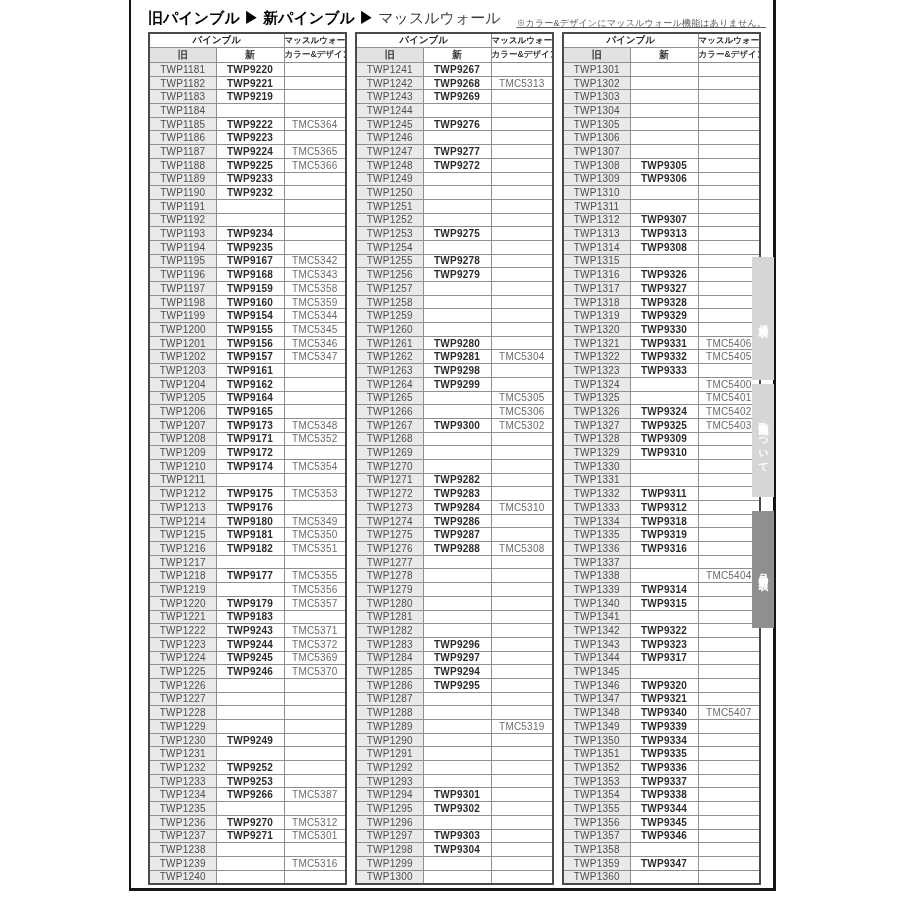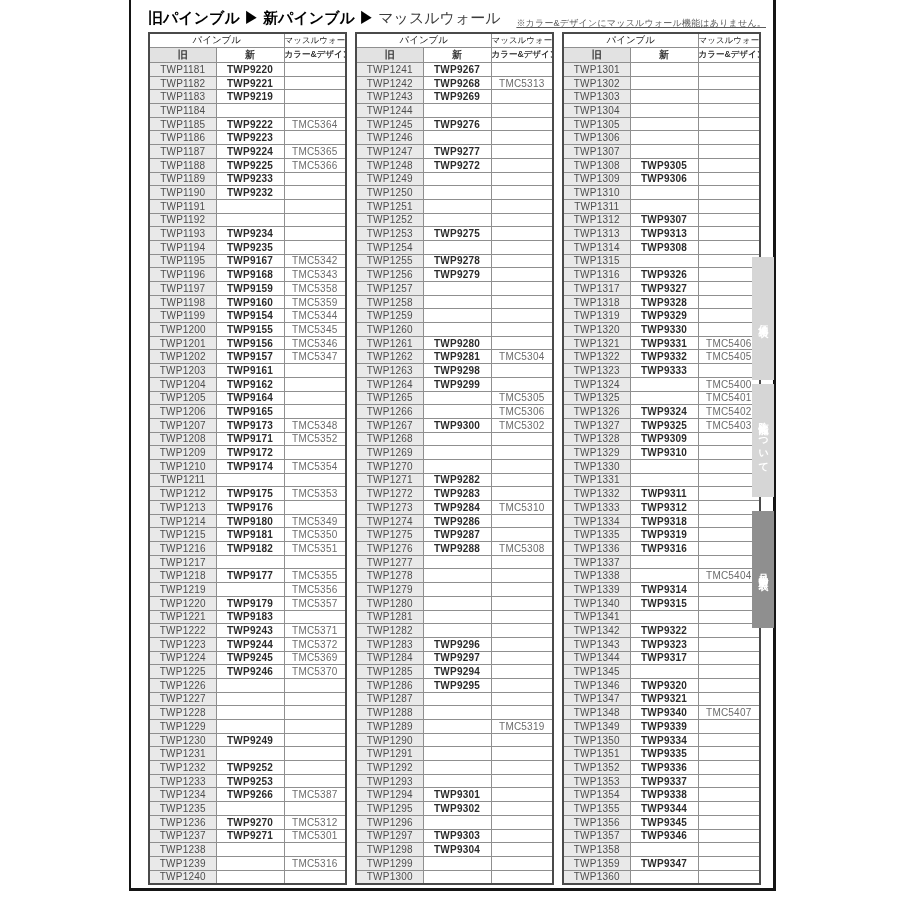--- a/index.html
+++ b/index.html
@@ -17,21 +17,21 @@
   .page-title .light{font-weight:500;color:#3c3c3c;}
   .page-note{position:absolute;right:134px;top:17px;font-size:9px;color:#5a5a5a;letter-spacing:0.2px;text-decoration:underline;}
 
   
   table.ref-table{position:absolute;top:32px;border-collapse:collapse;table-layout:fixed;
                   width:197px;border:2px solid #4a4a4a;background:#fff;}
   .t1{left:148px;} .t2{left:355px;} .t3{left:562px;}
   .ref-table th,.ref-table td{border:1px solid #8f8f8f;padding:0;text-align:center;overflow:hidden;white-space:nowrap;}
   .ref-table thead tr{height:14px;}
   .ref-table tbody tr{height:13.7px;}
-  .h-group{font-size:9.5px;font-weight:400;color:#222;background:#fff;}
+  .h-group{font-size:9.5px;font-weight:700;color:#222;background:#fff;}
   .h-muscle{font-size:8.5px;}
   .h-old{font-size:10px;font-weight:700;background:#e2e2e2;color:#333;}
   .h-new{font-size:10px;font-weight:700;background:#fff;color:#333;}
   .h-color{font-size:8.5px;font-weight:700;background:#fff;color:#333;}
   td.c-old{background:#e9e9e9;font-size:10px;color:#4d4d4d;letter-spacing:0.2px;}
   td.c-new{font-size:10px;font-weight:700;color:#2b2b2b;letter-spacing:0.2px;}
   td.c-tmc{font-size:10px;color:#6b6b6b;letter-spacing:0.2px;}
   col.w-old{width:67px;} col.w-new{width:68px;} col.w-tmc{width:62px;}
 
   

